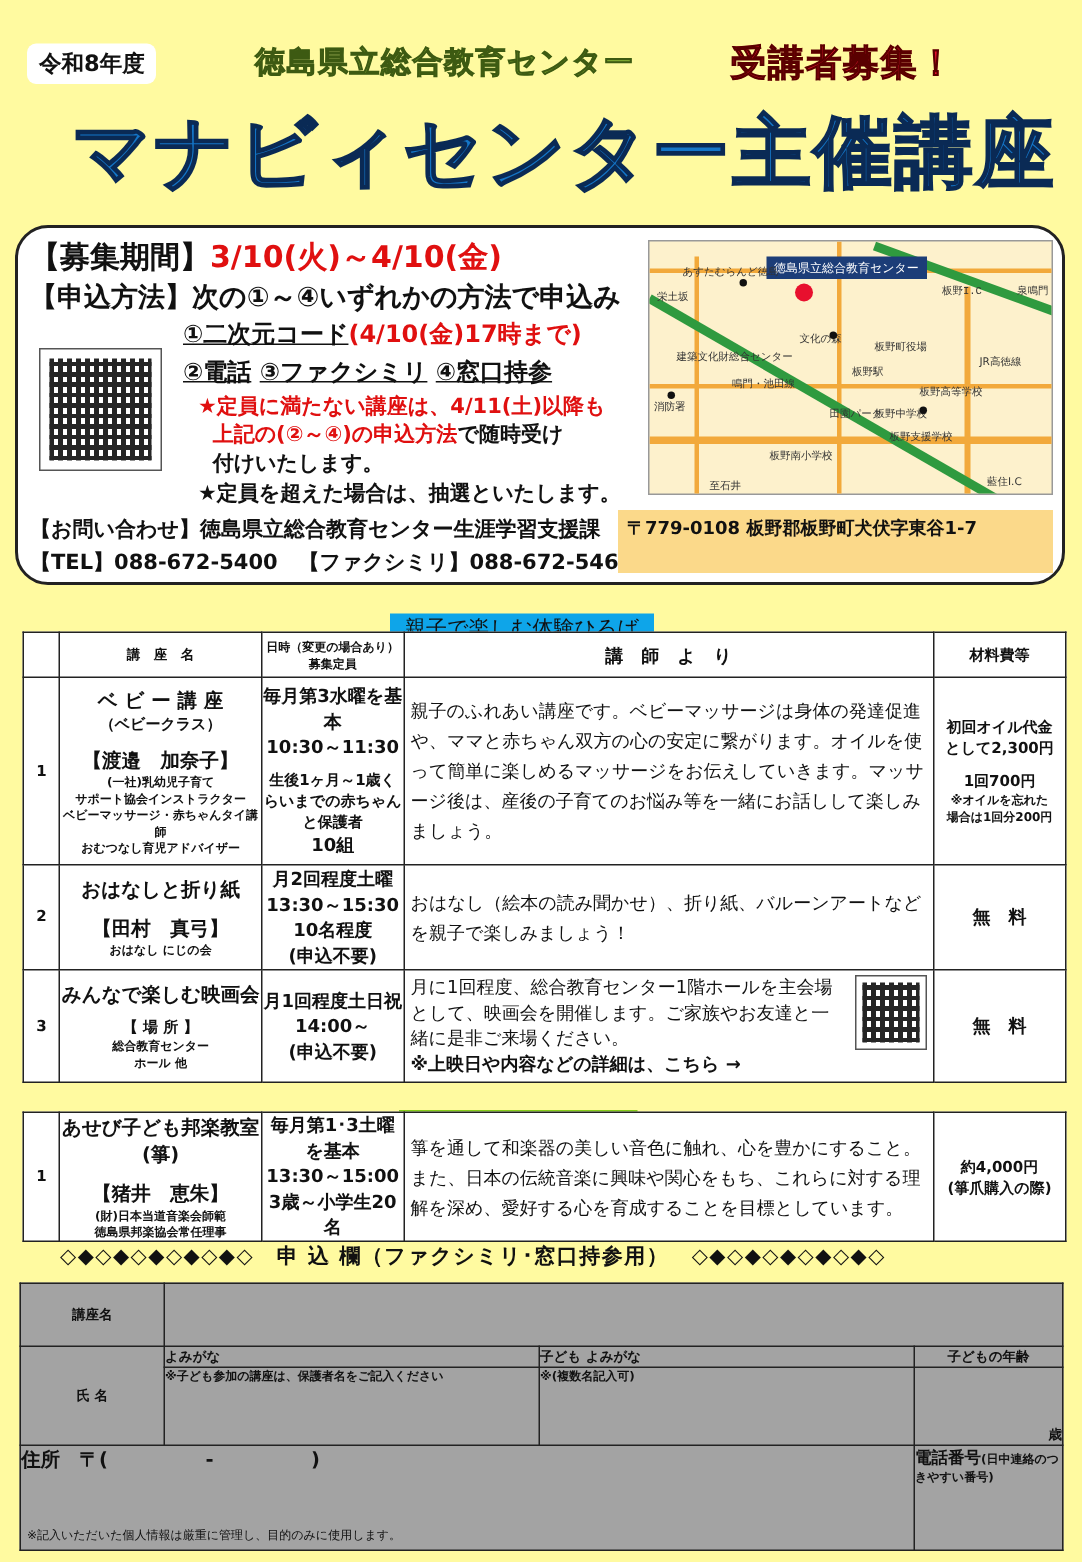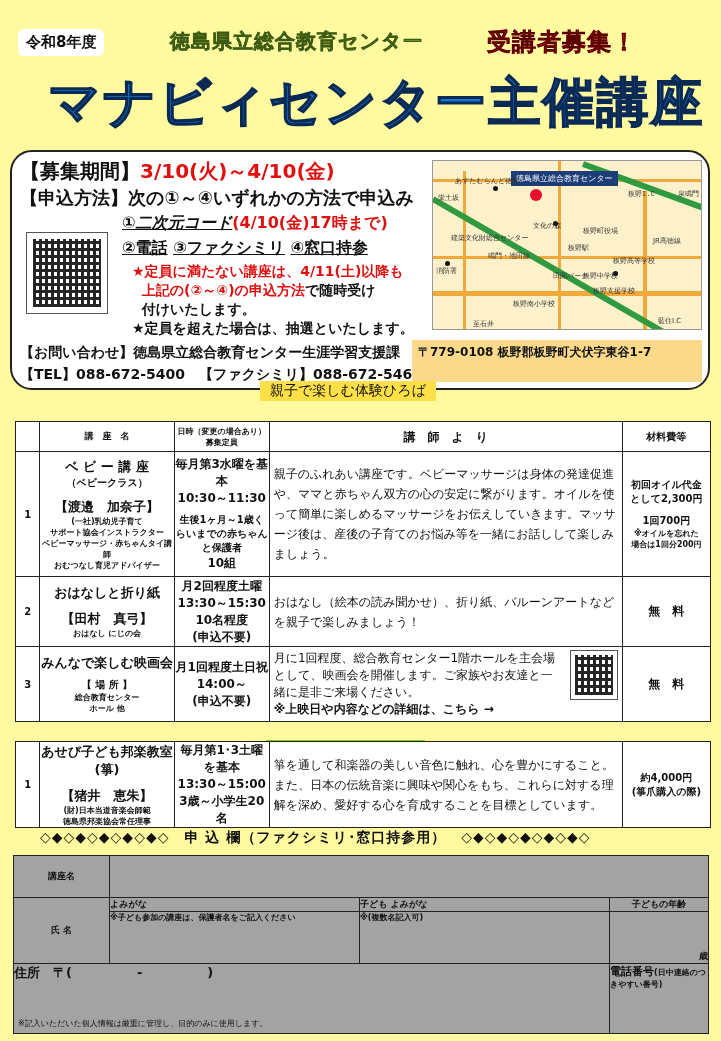--- a/index.html
+++ b/index.html
@@ -7,42 +7,42 @@
 .abs{position:absolute;}
 .fy{background:#ffffff;border-radius:6px;padding:4px 8px;font-weight:bold;font-size:15px;left:18px;top:29px;}
 .org{left:170px;top:28px;font-size:20px;font-weight:bold;color:#7ca630;letter-spacing:1px;-webkit-text-stroke:0.6px #3d5a12;}
 .recruit{left:487px;top:26px;font-size:24px;font-weight:bold;color:#e8102e;-webkit-text-stroke:0.6px #5a0000;letter-spacing:1px;}
 .title{left:48px;top:72px;font-size:52px;font-weight:bold;color:#1476c8;-webkit-text-stroke:1.5px #0a2a55;letter-spacing:2px;line-height:60px;}
 .infobox{left:10px;top:150px;width:700px;height:240px;background:#fff;border:2px solid #222;border-radius:22px;}
 .l1{left:20px;top:158px;font-size:20px;font-weight:bold;}
 .l1 .red{color:#e01010;}
 .l2{left:20px;top:186px;font-size:18px;font-weight:bold;}
 .l3{left:122px;top:213px;font-size:16px;font-weight:bold;}
-.l3 u{text-decoration:underline;font-style:italic;} .red{color:#e01010;}
+.l3 u{text-decoration:underline;} .red{color:#e01010;}
 .l4{left:122px;top:238px;font-size:16px;font-weight:bold;}
 .l5{left:132px;top:262px;font-size:14px;font-weight:bold;color:#e01010;line-height:19px;}
 .l5 .blk{color:#111;}
 .l6{left:132px;top:320px;font-size:14px;font-weight:bold;}
 .qr{background:#fff;border:1px solid #555;}
 .qrbig{left:26px;top:232px;width:82px;height:82px;padding:6px;}
 .qrinner{width:100%;height:100%;background:
  repeating-linear-gradient(90deg,#000 0 3px,transparent 3px 6px),
  repeating-linear-gradient(0deg,#000 0 3px,#fff 3px 7px);opacity:.85;}
 .contact1{left:20px;top:344px;font-size:14px;font-weight:bold;}
 .contact2{left:20px;top:366px;font-size:14px;font-weight:bold;}
 .addrbox{left:412px;top:340px;width:290px;height:42px;background:#fbd98a;padding:3px 6px;font-size:12px;font-weight:bold;line-height:18px;}
 .map{left:432px;top:160px;width:270px;height:170px;background:#fdf1cc;border:1px solid #999;overflow:hidden;}
 .map .road{position:absolute;background:#f2a93b;}
 .map .green{position:absolute;background:#2f9a3f;height:6px;transform-origin:left center;}
 .map .lbl{position:absolute;font-size:7px;color:#333;white-space:nowrap;}
 .map .dot{position:absolute;width:5px;height:5px;border-radius:50%;background:#111;}
 .map .pin{position:absolute;left:97px;top:28px;width:12px;height:12px;border-radius:50%;background:#e8102e;}
 .map .tag{position:absolute;left:78px;top:10px;background:#1c3d78;color:#fff;font-size:8px;padding:2px 5px;}
 .sec-title{font-size:14px;padding:1px 10px;}
-.sec1{left:260px;top:381px;background:#fde047;}
+.sec1{left:260px;top:409px;background:#0ea5e9;}
 .sec2{left:266px;top:740px;background:#84cc16;padding-left:35px;}
 table.courses{border-collapse:collapse;background:#fff;position:absolute;}
 table.courses td,table.courses th{border:1px solid #222;vertical-align:middle;text-align:center;}
 .t1{left:15px;top:421px;width:696px;}
 .t2{left:15px;top:741px;width:696px;}
 .hdr{font-size:9px;font-weight:bold;height:30px;}
 .num{width:22px;font-size:10px;font-weight:bold;}
 .cname{width:122px;}
 .sched{width:86px;font-weight:bold;font-size:12px;}
 .desc{width:320px;text-align:left!important;font-size:12px;padding:3px 4px;line-height:20px;}

